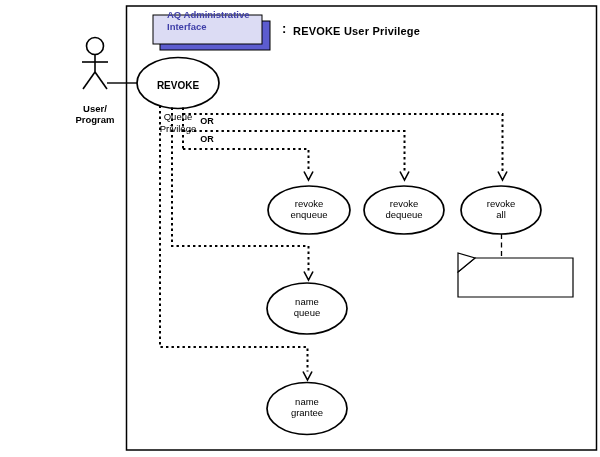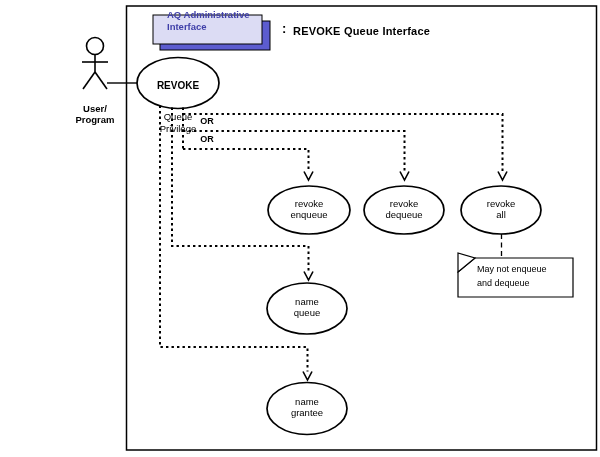--- a/index.html
+++ b/index.html
@@ -59,21 +59,21 @@
 
     <path d="M501.5,234 V257.5" stroke="#000" stroke-width="1.3" fill="none" stroke-dasharray="5 3.5"></path>
     <path d="M475,258 H573 V297 H458 V272 Z" fill="#fff" stroke="#000" stroke-width="1.2"></path>
     <path d="M458,272 V253 L475,258 Z" fill="#fff" stroke="#000" stroke-width="1.2"></path>
   </svg>
 
   <div class="lbl iface-text" style="left:157px;top:9px;width:102px;margin-left:10px;">AQ Administrative
 Interface</div>
 
   <div class="lbl bold" style="left:282px;top:21px;font-size:13px;">:</div>
-  <div class="lbl bold" style="left:293px;top:25px;font-size:11px;letter-spacing:0.2px;">REVOKE Queue Interface</div>
+  <div class="lbl bold" style="left:293px;top:25px;font-size:11px;letter-spacing:0.2px;">REVOKE User Privilege</div>
 
   <div class="lbl bold" style="left:65px;top:103px;width:60px;font-size:9.5px;">User/
 Program</div>
 
   <div class="lbl" style="left:138px;top:61px;width:80px;">
     <div class="bold" style="font-size:10px;">REVOKE</div>
     <div style="font-size:9.5px;line-height:1.18;">Queue
 Privilege</div>
   </div>
 
@@ -84,16 +84,14 @@
 enqueue</div>
   <div class="lbl" style="left:364px;top:198px;width:80px;font-size:9.5px;">revoke
 dequeue</div>
   <div class="lbl" style="left:461px;top:198px;width:80px;font-size:9.5px;">revoke
 all</div>
   <div class="lbl" style="left:267px;top:296px;width:80px;font-size:9.5px;">name
 queue</div>
   <div class="lbl" style="left:267px;top:396px;width:80px;font-size:9.5px;">name
 grantee</div>
 
-  <div class="lbl note-text" style="left:477px;top:263px;width:94px;">May not enqueue
-and dequeue</div>
 
 </div>
 
 </body></html>

